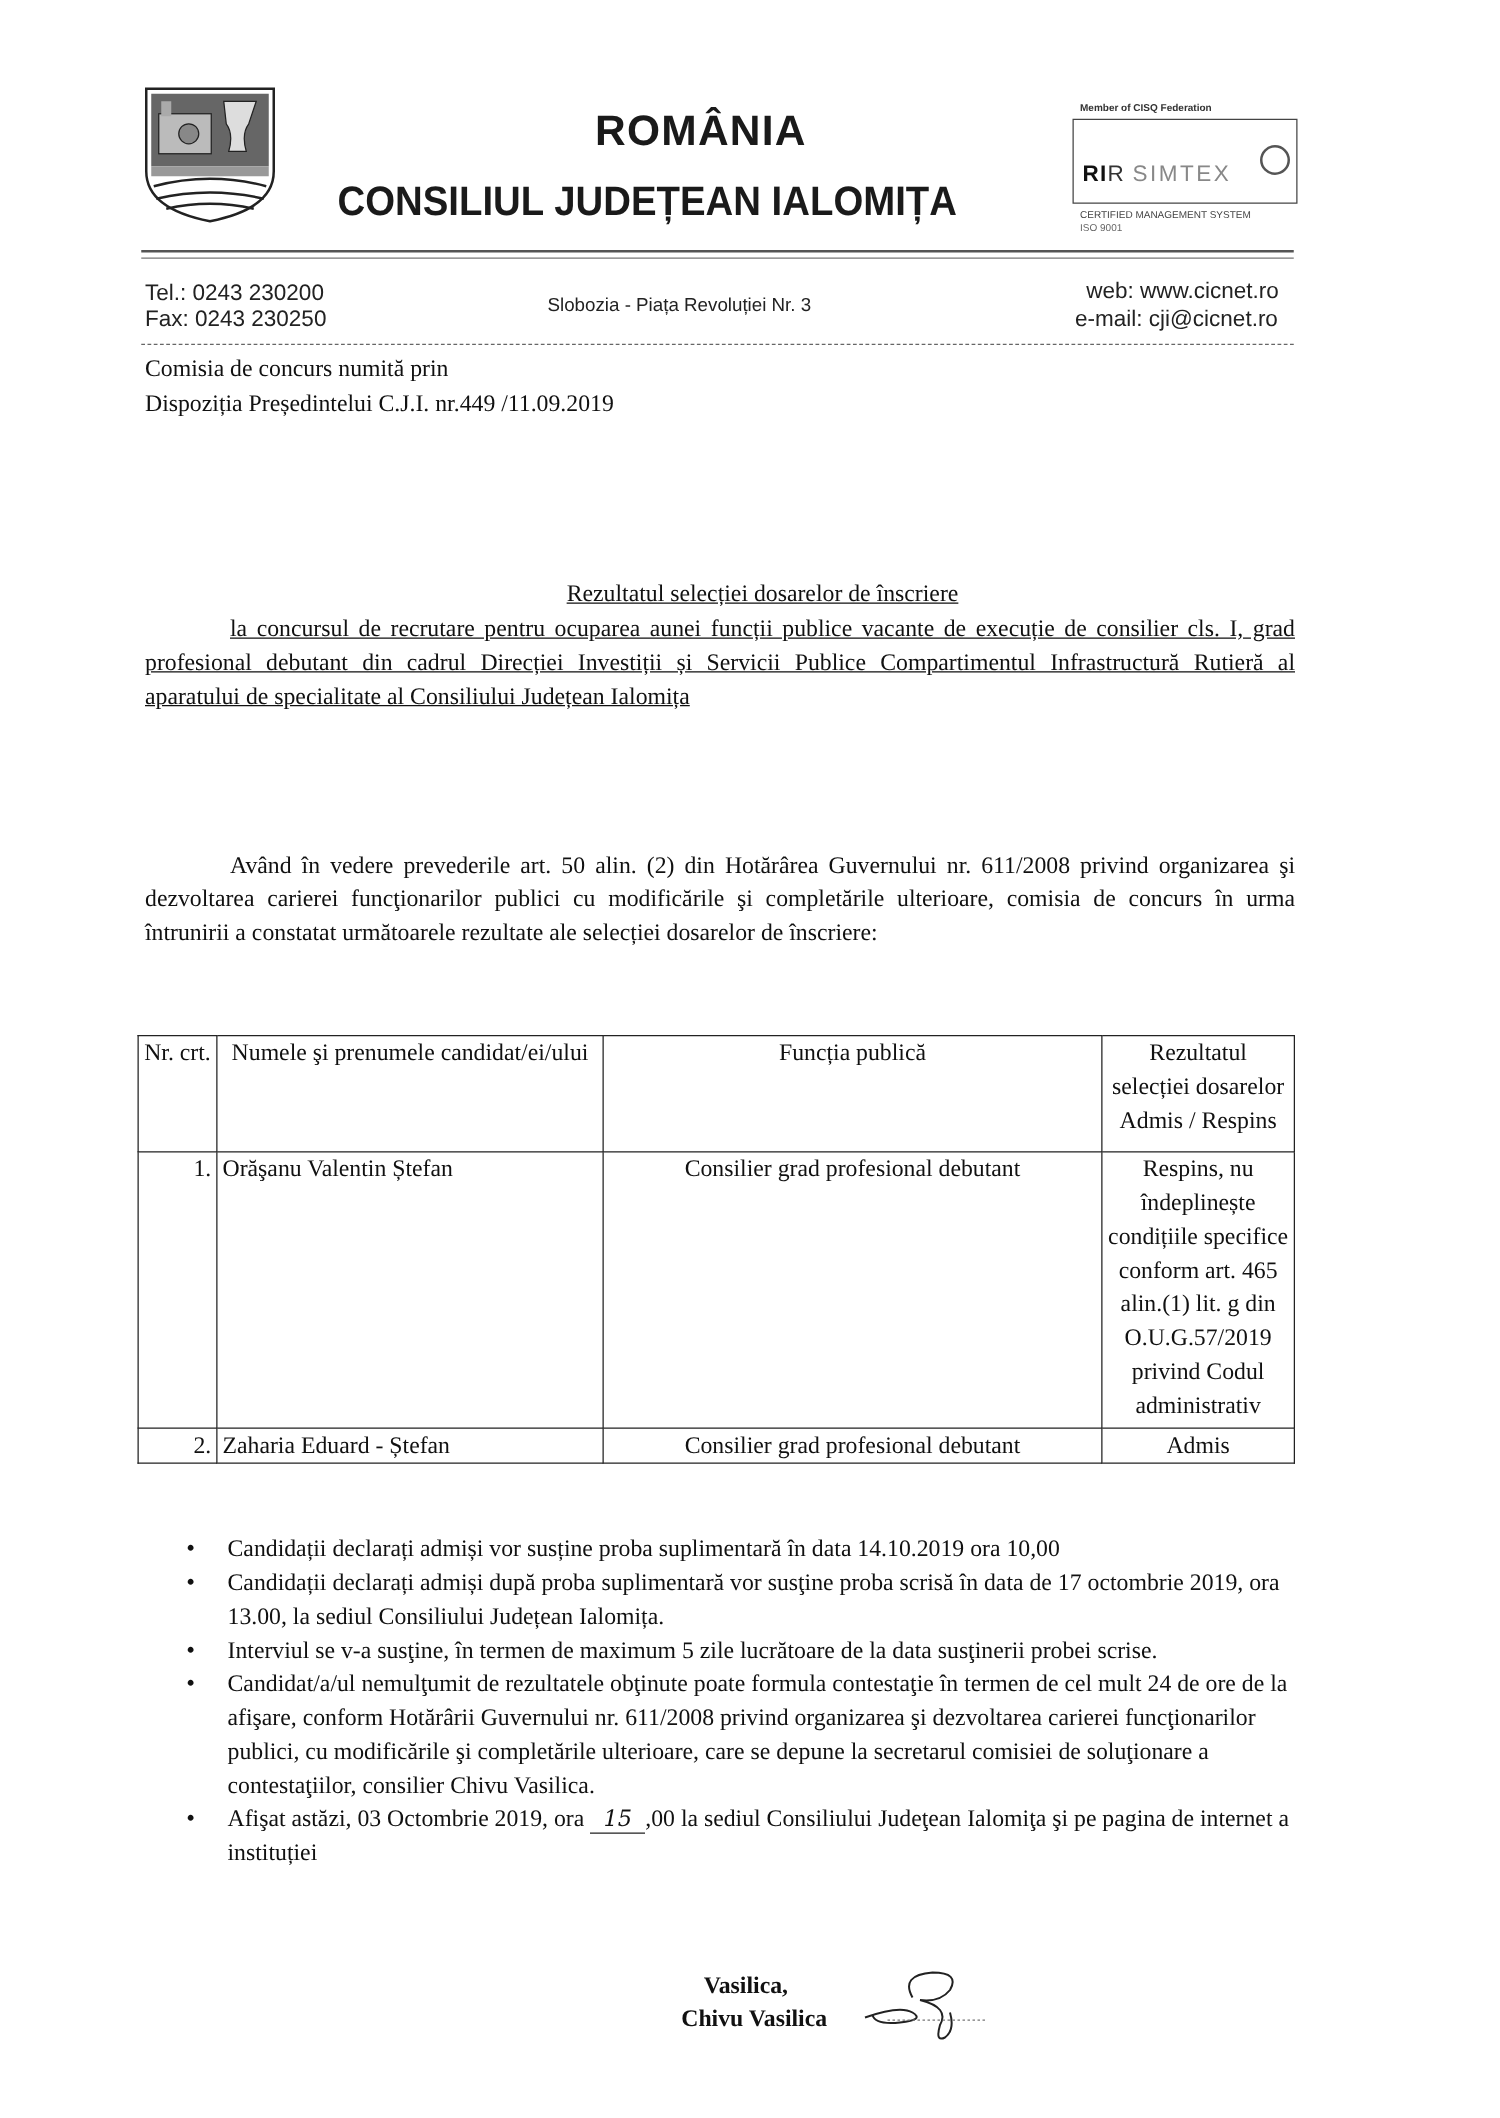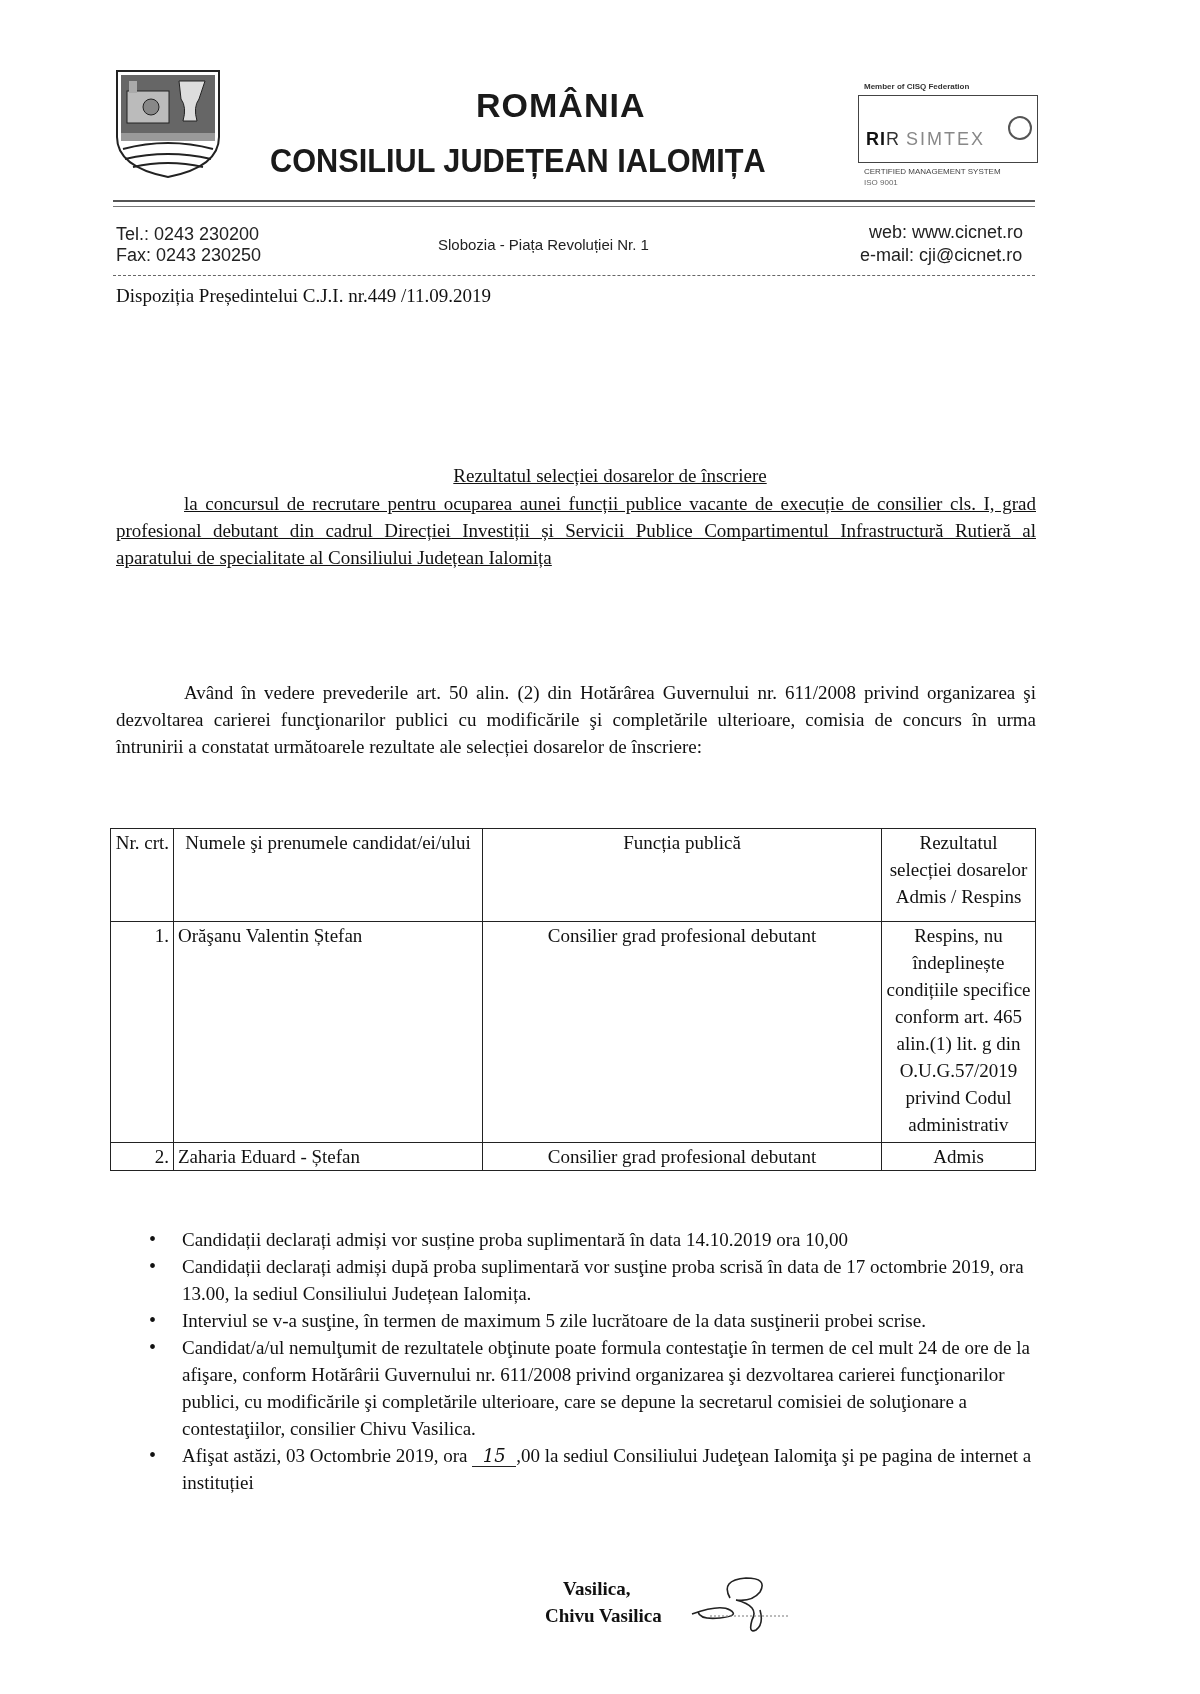--- a/index.html
+++ b/index.html
@@ -34,21 +34,21 @@
   .doc-sub { left: 116px; top: 490px; width: 920px; font-size: 19px; line-height: 27px; text-align: justify; text-decoration: underline; }
   .doc-sub .indent { display: inline-block; width: 68px; }
 
   .para { left: 116px; top: 679px; width: 920px; font-size: 19px; line-height: 27px; text-align: justify; }
   .para .indent { display: inline-block; width: 68px; }
 
   
   table.results { position: absolute; left: 110px; top: 828px; width: 926px; border-collapse: collapse; font-size: 19px; line-height: 27px; }
   table.results td, table.results th { border: 1.5px solid #222; vertical-align: top; font-weight: normal; padding: 0 4px; }
   table.results th { height: 92px; }
-  .c-nr { width: 54px; text-align: right; }
+  .c-nr { width: 54px; text-align: center; }
   .c-name { width: 300px; text-align: center; }
   .c-func { width: 390px; text-align: center; }
   .c-res { text-align: center; }
   td.nr { text-align: right; padding-right: 6px; }
   td.name { text-align: left; }
   td.func { text-align: center; }
   td.res { text-align: center; }
   tr.r1 td { height: 220px; }
 
   
@@ -89,27 +89,28 @@
   <span class="sim">SIMTEX</span>
 </div>
 <div class="abs cert-circle"></div>
 <div class="abs cert-mgmt">CERTIFIED MANAGEMENT SYSTEM</div>
 <div class="abs cert-iso">ISO 9001</div>
 
 <div class="abs rule-dbl"></div>
 
 <div class="abs contact tel">Tel.: 0243 230200</div>
 <div class="abs contact fax">Fax: 0243 230250</div>
-<div class="abs contact addr">Slobozia - Piața Revoluției Nr. 1</div>
+<div class="abs contact addr">Slobozia - Piața Revoluției Nr. 3</div>
 <div class="abs contact web">web: www.cicnet.ro</div>
 <div class="abs contact mail">e-mail:  cji@cicnet.ro</div>
 
 <div class="abs rule-thin"></div>
 
 <div class="abs commission">
+  <div>Comisia de concurs numită prin</div>
   <div>Dispoziția Președintelui C.J.I. nr.449 /11.09.2019</div>
 </div>
 
 <div class="abs doc-title">Rezultatul selecției dosarelor de înscriere</div>
 <div class="abs doc-sub"><span class="indent"></span><span>la concursul de recrutare pentru ocuparea aunei funcții publice vacante de execuție de consilier cls. I, grad profesional debutant din cadrul  Direcției Investiții și Servicii Publice Compartimentul Infrastructură Rutieră al aparatului de specialitate al Consiliului Județean Ialomița</span></div>
 
 <div class="abs para"><span class="indent"></span><span>Având în vedere prevederile art. 50 alin. (2) din Hotărârea Guvernului nr. 611/2008 privind organizarea şi dezvoltarea carierei funcţionarilor publici cu modificările şi completările ulterioare, comisia de concurs în urma întrunirii a constatat următoarele rezultate ale selecției dosarelor de înscriere:</span></div>
 
 <table class="results">
   <tbody>

